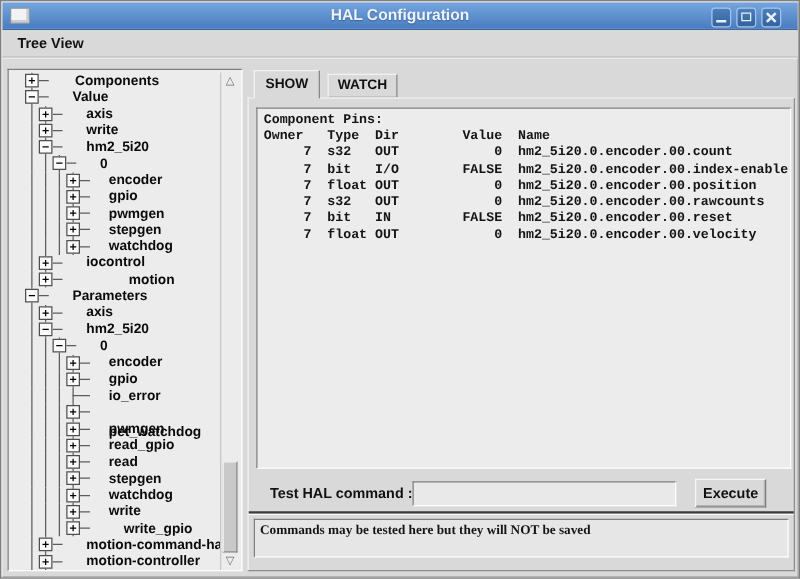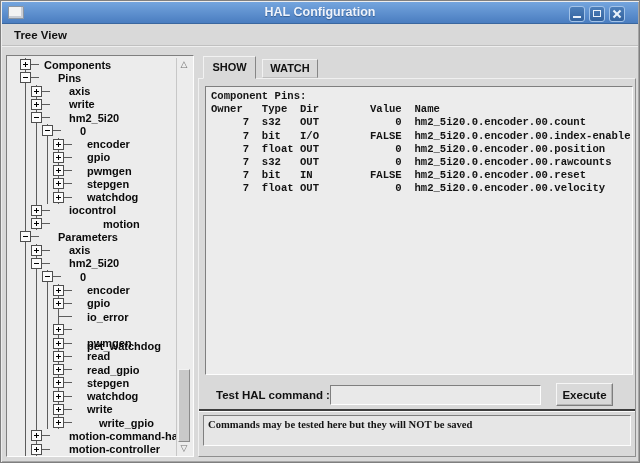--- a/index.html
+++ b/index.html
@@ -169,29 +169,29 @@
 
   <div class="tree-panel sunken">
     <div class="tree-canvas">
         <div class="trow">
           <span class="guide" style="left: 16px;"></span>
           <span class="stub" style="left: 22px; width: 8px;"></span>
           <span class="ebox" style="left: 11px;">
             <i class="hb"></i>
             <i class="vb"></i>
           </span>
-          <span class="tlabel" style="left: 35px;">Components</span>
+          <span class="tlabel" style="left: 51px;">Components</span>
         </div>
         <div class="trow">
           <span class="guide" style="left: 16px;"></span>
           <span class="stub" style="left: 22px; width: 8px;"></span>
           <span class="ebox" style="left: 11px;">
             <i class="hb"></i>
           </span>
-          <span class="tlabel" style="left: 49px;">Pins</span>
+          <span class="tlabel" style="left: 49px;">Value</span>
         </div>
         <div class="trow">
           <span class="guide" style="left: 16px;"></span>
           <span class="guide" style="left: 27px;"></span>
           <span class="stub" style="left: 33px; width: 8px;"></span>
           <span class="ebox" style="left: 22px;">
             <i class="hb"></i>
             <i class="vb"></i>
           </span>
           <span class="tlabel" style="left: 60px;">axis</span>
@@ -401,33 +401,33 @@
         <div class="trow">
           <span class="guide" style="left: 16px;"></span>
           <span class="guide" style="left: 27px;"></span>
           <span class="guide" style="left: 38px;"></span>
           <span class="guide" style="left: 49px;"></span>
           <span class="stub" style="left: 55px; width: 8px;"></span>
           <span class="ebox" style="left: 44px;">
             <i class="hb"></i>
             <i class="vb"></i>
           </span>
+          <span class="tlabel" style="left: 78px;">read_gpio</span>
+        </div>
+        <div class="trow">
+          <span class="guide" style="left: 16px;"></span>
+          <span class="guide" style="left: 27px;"></span>
+          <span class="guide" style="left: 38px;"></span>
+          <span class="guide" style="left: 49px;"></span>
+          <span class="stub" style="left: 55px; width: 8px;"></span>
+          <span class="ebox" style="left: 44px;">
+            <i class="hb"></i>
+            <i class="vb"></i>
+          </span>
           <span class="tlabel" style="left: 78px;">read</span>
-        </div>
-        <div class="trow">
-          <span class="guide" style="left: 16px;"></span>
-          <span class="guide" style="left: 27px;"></span>
-          <span class="guide" style="left: 38px;"></span>
-          <span class="guide" style="left: 49px;"></span>
-          <span class="stub" style="left: 55px; width: 8px;"></span>
-          <span class="ebox" style="left: 44px;">
-            <i class="hb"></i>
-            <i class="vb"></i>
-          </span>
-          <span class="tlabel" style="left: 78px;">read_gpio</span>
         </div>
         <div class="trow">
           <span class="guide" style="left: 16px;"></span>
           <span class="guide" style="left: 27px;"></span>
           <span class="guide" style="left: 38px;"></span>
           <span class="guide" style="left: 49px;"></span>
           <span class="stub" style="left: 55px; width: 8px;"></span>
           <span class="ebox" style="left: 44px;">
             <i class="hb"></i>
             <i class="vb"></i>

